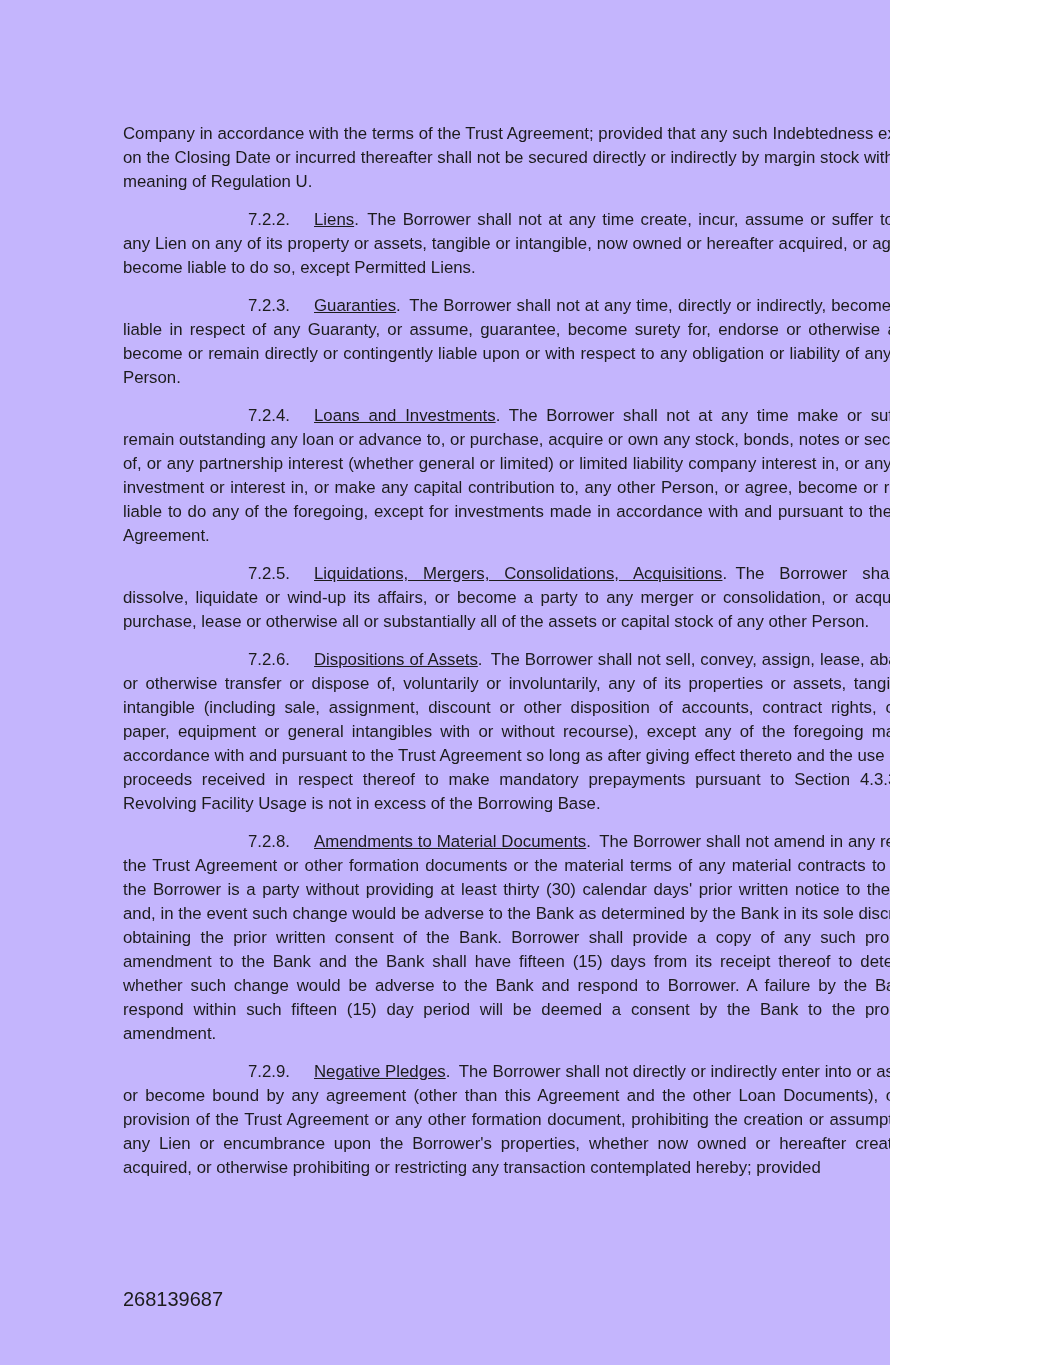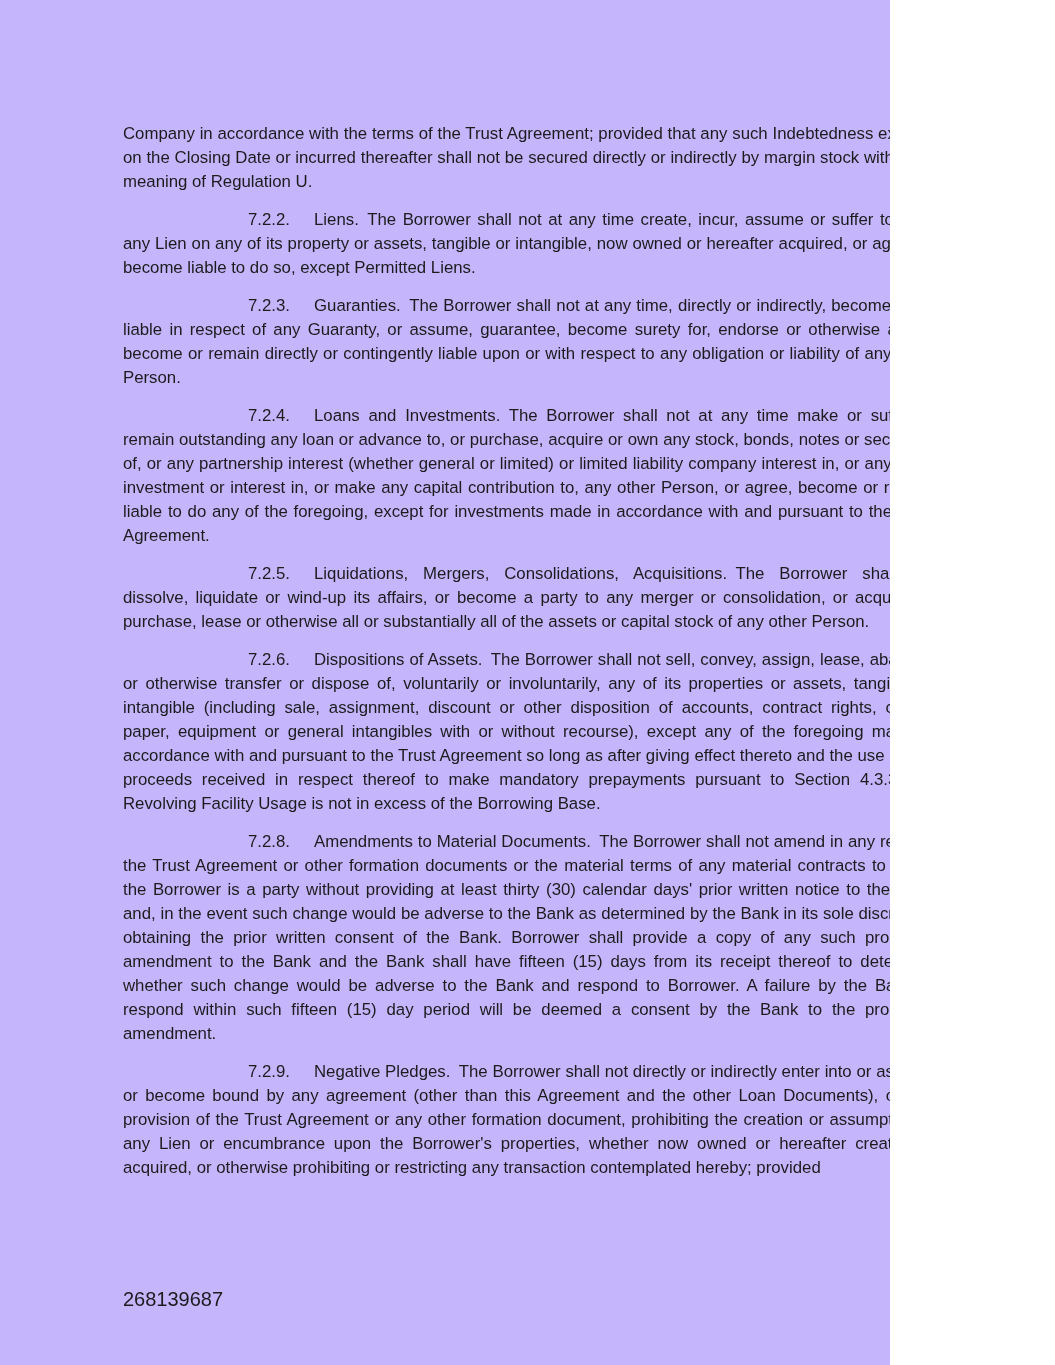--- a/index.html
+++ b/index.html
@@ -33,20 +33,21 @@
     line-height: 24px;
     color: #1c1c1c;
   }
   .para.section {
     text-indent: 125px;
   }
   .sec-num {
     margin-right: 24px;
   }
   .sec-title {
+    text-decoration: underline;
   }
   .footer-page-number {
     position: absolute;
     left: 0;
     top: 1258px;
     width: 1055px;
     text-align: right;
     font-size: 19px;
     color: #1c1c1c;
   }

